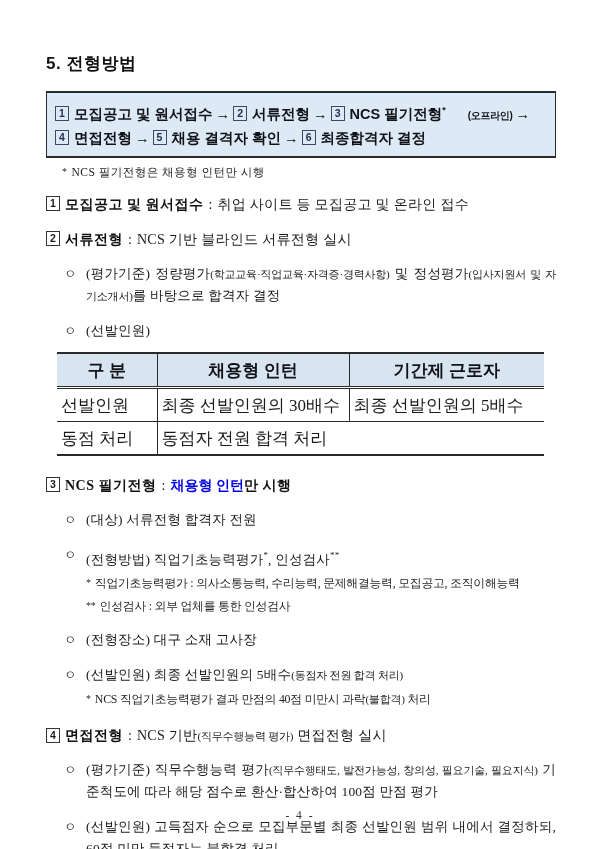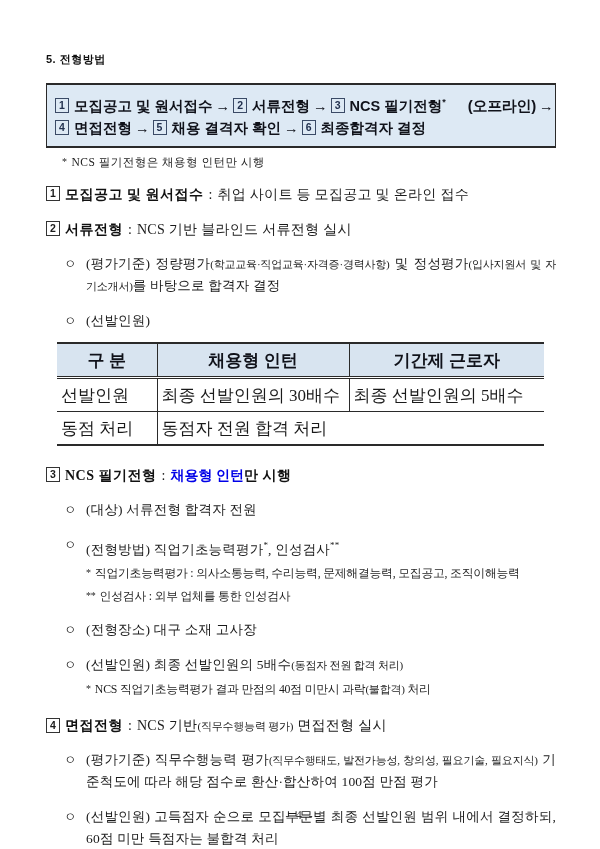--- a/index.html
+++ b/index.html
@@ -11,21 +11,21 @@
     background:#ffffff;
     font-family:"Liberation Serif","DejaVu Serif",serif;
     color:#1a1a1a;
     overflow:hidden;
   }
   .content { padding:52px 44px 0 46px; }
 
   
   .doc-title {
     font-family:"Liberation Sans","DejaVu Sans",sans-serif;
-    font-size:11px; font-weight:bold; color:#111;
+    font-size:17px; font-weight:bold; color:#111;
     letter-spacing:0.5px;
   }
 
   
   .flow-box {
     margin-top:16px;
     background:#dde9f4;
     border-top:2px solid #2a2a2a;
     border-bottom:2px solid #2a2a2a;
     border-left:1px solid #2a2a2a;
@@ -42,21 +42,21 @@
     border:1px solid #3a4a66;
     font-family:"Liberation Sans","DejaVu Sans",sans-serif;
     font-size:10.5px; line-height:13.5px; font-weight:bold;
     text-align:center; vertical-align:1.5px;
     color:#22314f; background:transparent;
     padding:0 1px; margin-right:5px;
   }
   .numbox.dark { border-color:#333; color:#1a1a1a; }
   .flow-arrow { font-weight:bold; padding:0 3px; }
   .sup { vertical-align:super; font-size:9px; }
-  .flow-small { font-size:15px; letter-spacing:-0.3px;padding-left:22px; }
+  .flow-small { font-size:10px; letter-spacing:-0.3px;padding-left:22px; }
 
   
   .box-footnote {
     margin:7px 0 0 16px;
     font-size:11.5px; color:#222; letter-spacing:0.5px;
   }
   .fn-marker { font-size:10px; vertical-align:1px; margin-right:4px; }
 
   
   .section { margin-top:15px; font-size:14px; line-height:20px; }

